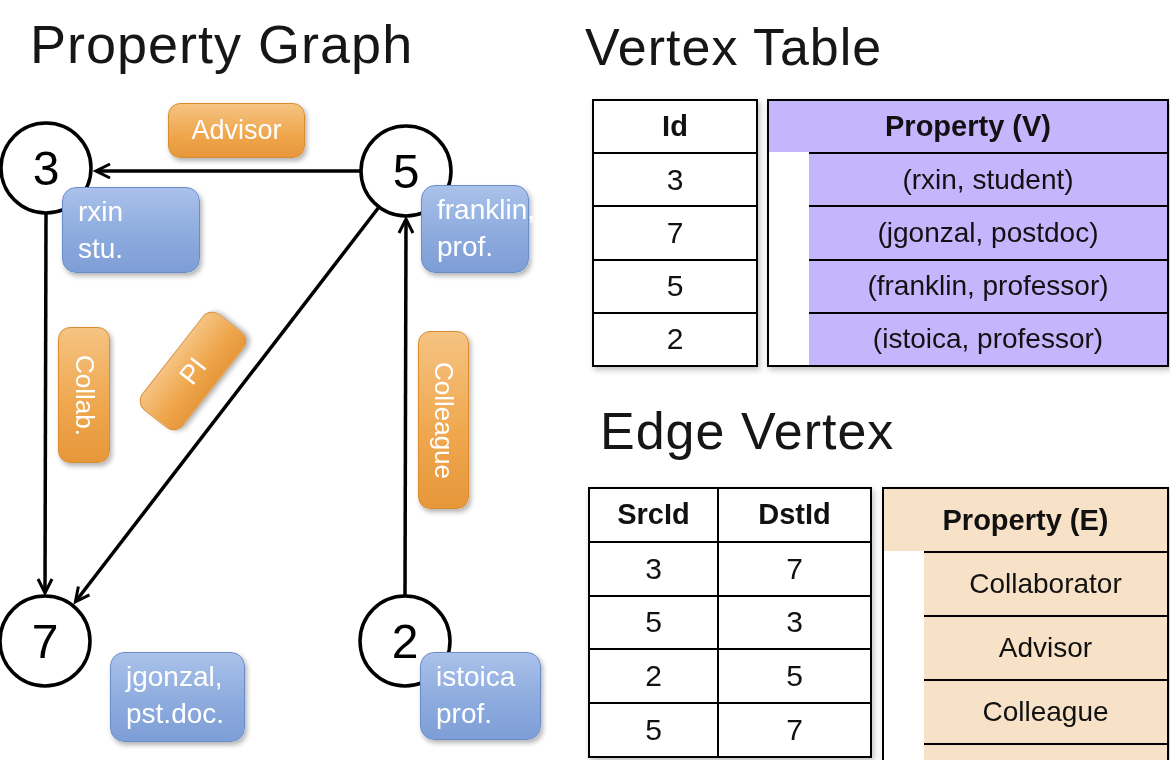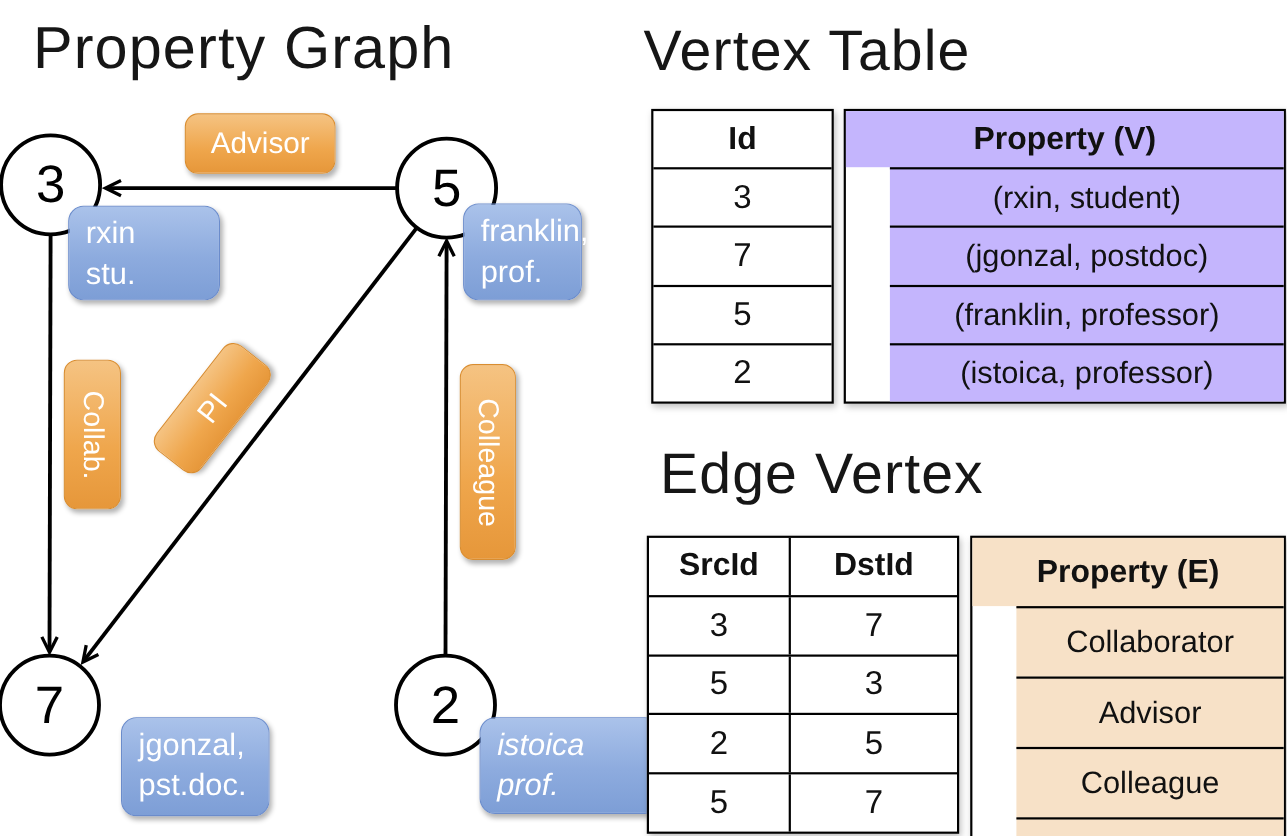--- a/index.html
+++ b/index.html
@@ -91,21 +91,21 @@
     <div>stu.</div>
   </div>
   <div class="box-blue" style="left:421px; top:185px; width:108px; height:88px;">
     <div>franklin,</div>
     <div>prof.</div>
   </div>
   <div class="box-blue" style="left:62px; top:652px; width:135px; height:90px;margin-left:48px;">
     <div>jgonzal,</div>
     <div>pst.doc.</div>
   </div>
-  <div class="box-blue" style="left:436px; top:652px; width:164px; height:88px;font-style:italic;">
+  <div class="box-blue" style="left:420px; top:652px; width:121px; height:88px;">
     <div>istoica</div>
     <div>prof.</div>
   </div>
 
   <div class="box-orange" style="left:168px; top:103px; width:137px; height:55px;">
     <span>Advisor</span>
   </div>
   <div class="box-orange" style="left:58px; top:327px; width:52px; height:136px;">
     <span class="vtext">Collab.</span>
   </div>

